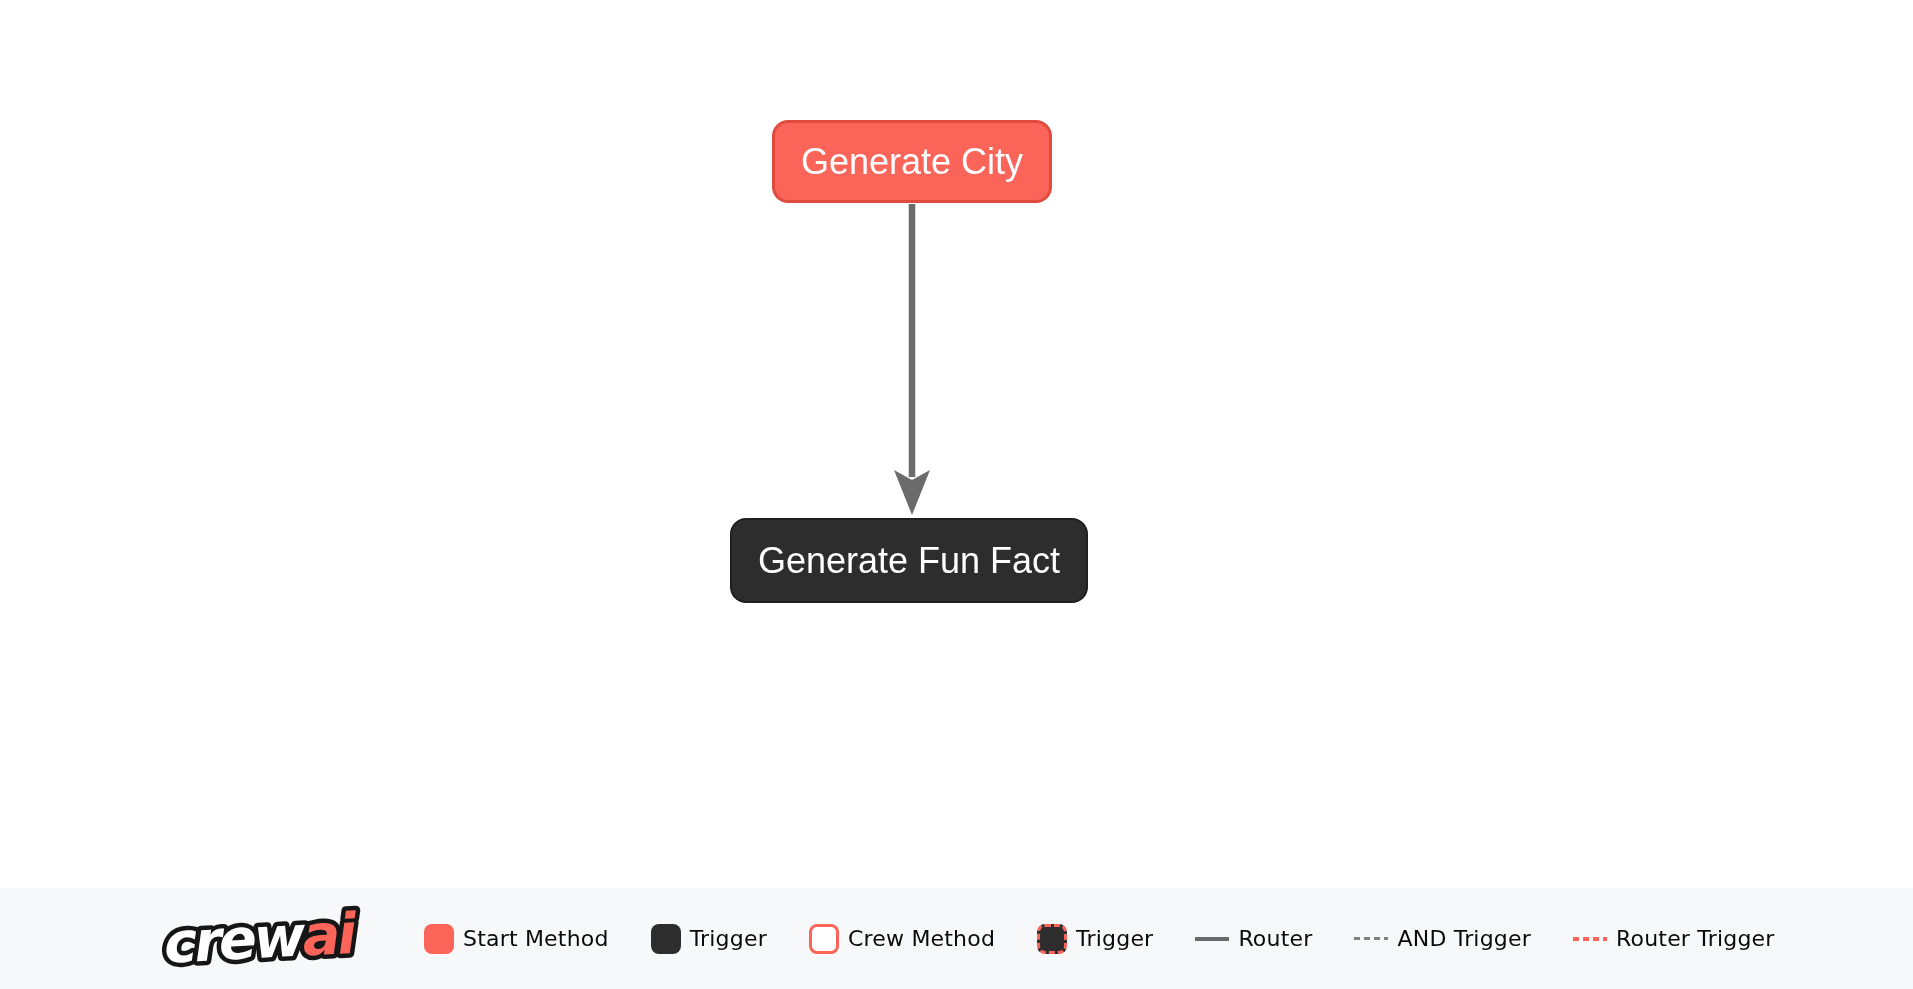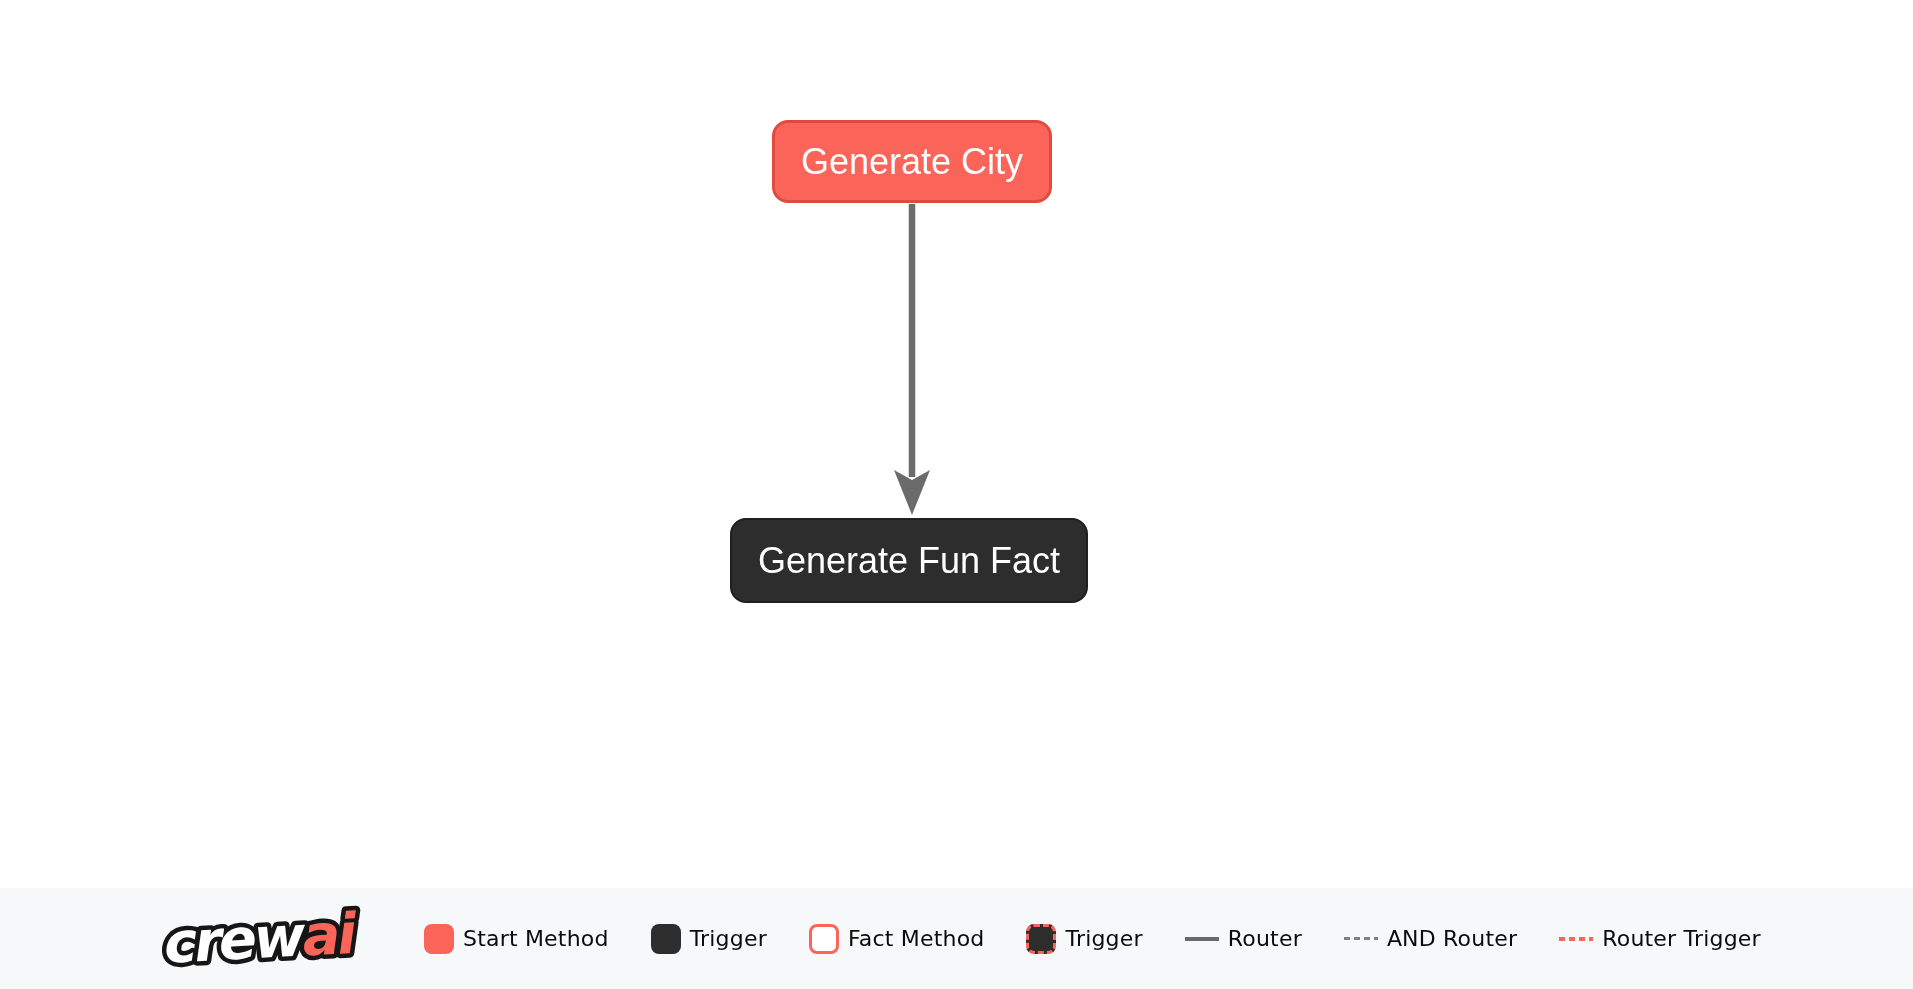--- a/index.html
+++ b/index.html
@@ -114,36 +114,36 @@
     <span class="legend-label">Start Method</span>
   </div>
 
   <div class="legend-item">
     <span class="swatch swatch-method"></span>
     <span class="legend-label">Trigger</span>
   </div>
 
   <div class="legend-item">
     <span class="swatch swatch-crew"></span>
-    <span class="legend-label">Fact Method</span>
+    <span class="legend-label">Crew Method</span>
   </div>
 
   <div class="legend-item">
     <span class="swatch swatch-router"></span>
     <span class="legend-label">Trigger</span>
   </div>
 
   <div class="legend-item">
     <span class="line-swatch line-solid"></span>
     <span class="legend-label">Router</span>
   </div>
 
   <div class="legend-item">
     <span class="line-swatch line-dashed-gray"></span>
-    <span class="legend-label">AND Router</span>
+    <span class="legend-label">AND Trigger</span>
   </div>
 
   <div class="legend-item">
     <span class="line-swatch line-dashed-red"></span>
     <span class="legend-label">Router Trigger</span>
   </div>
 
 </div>
 
 </body></html>

